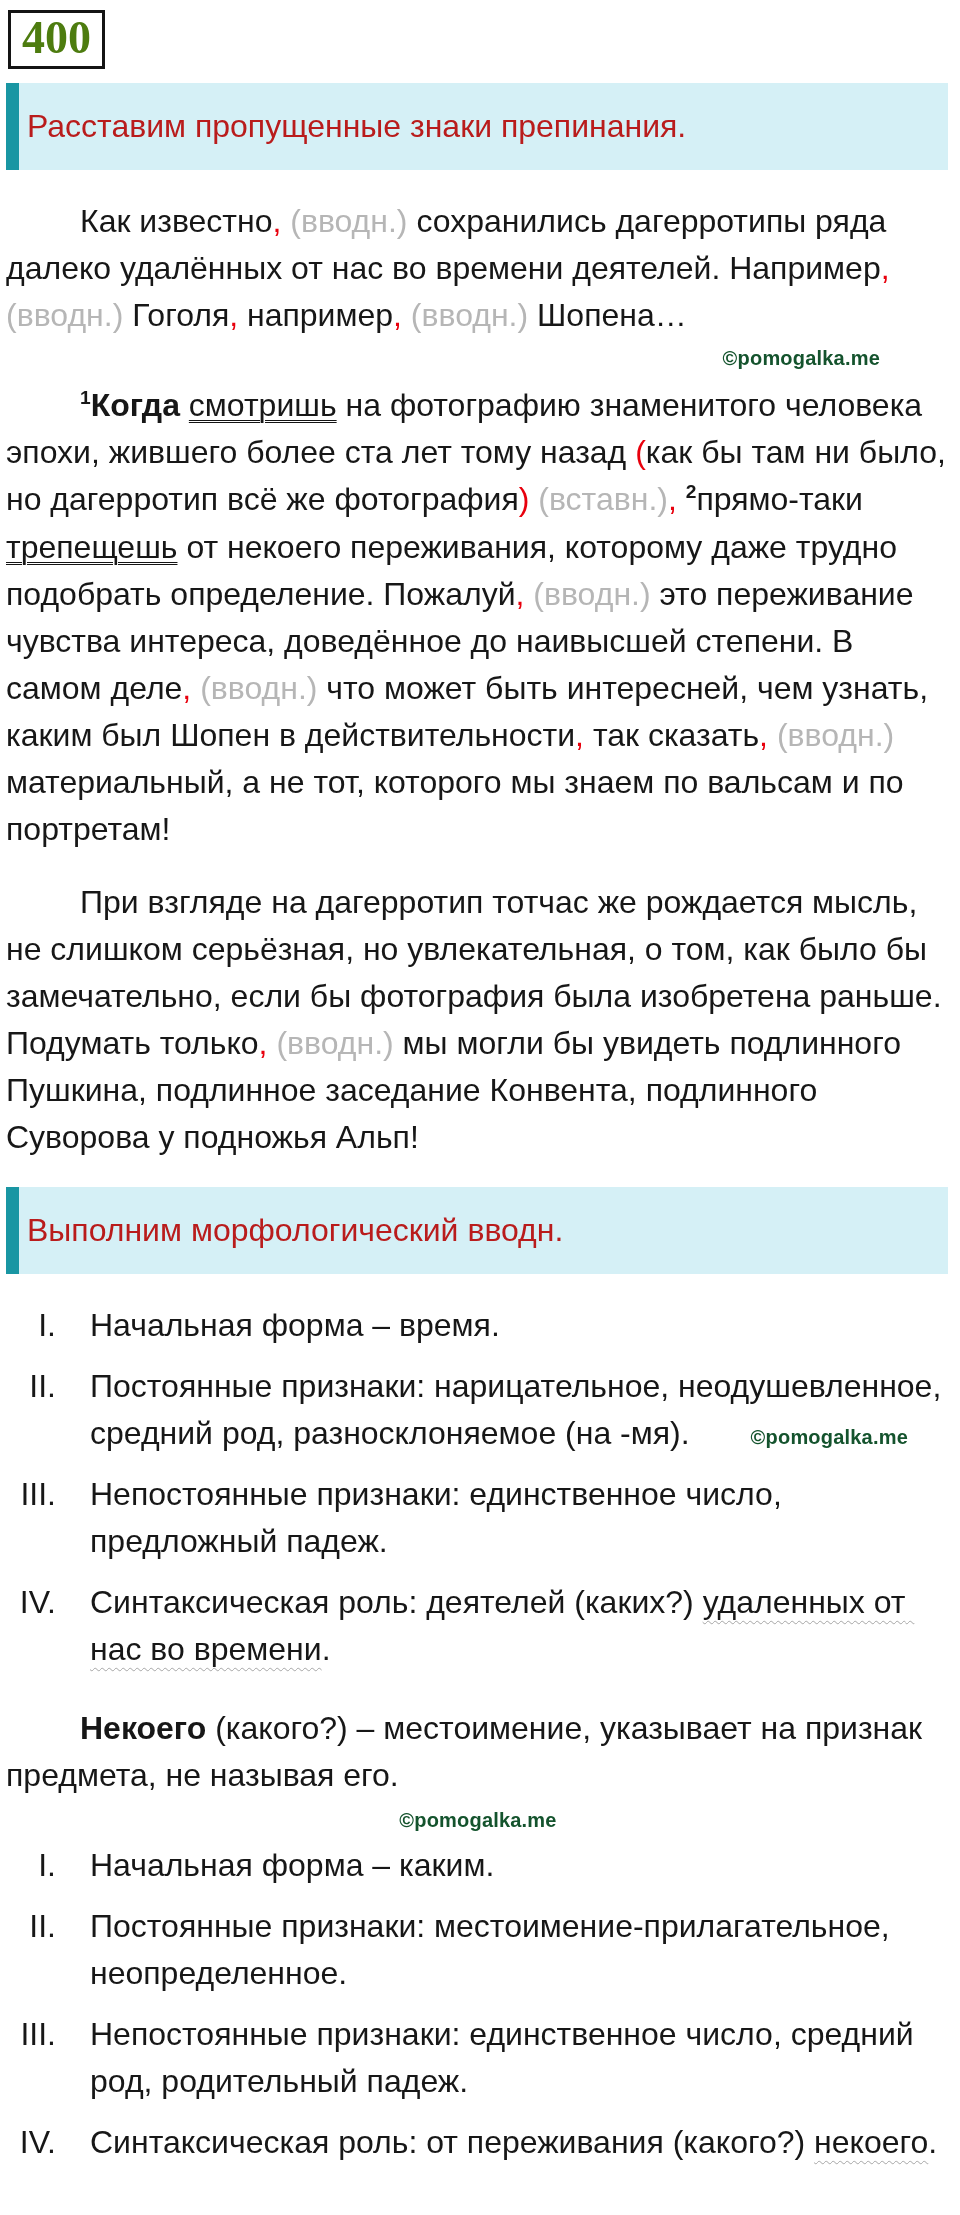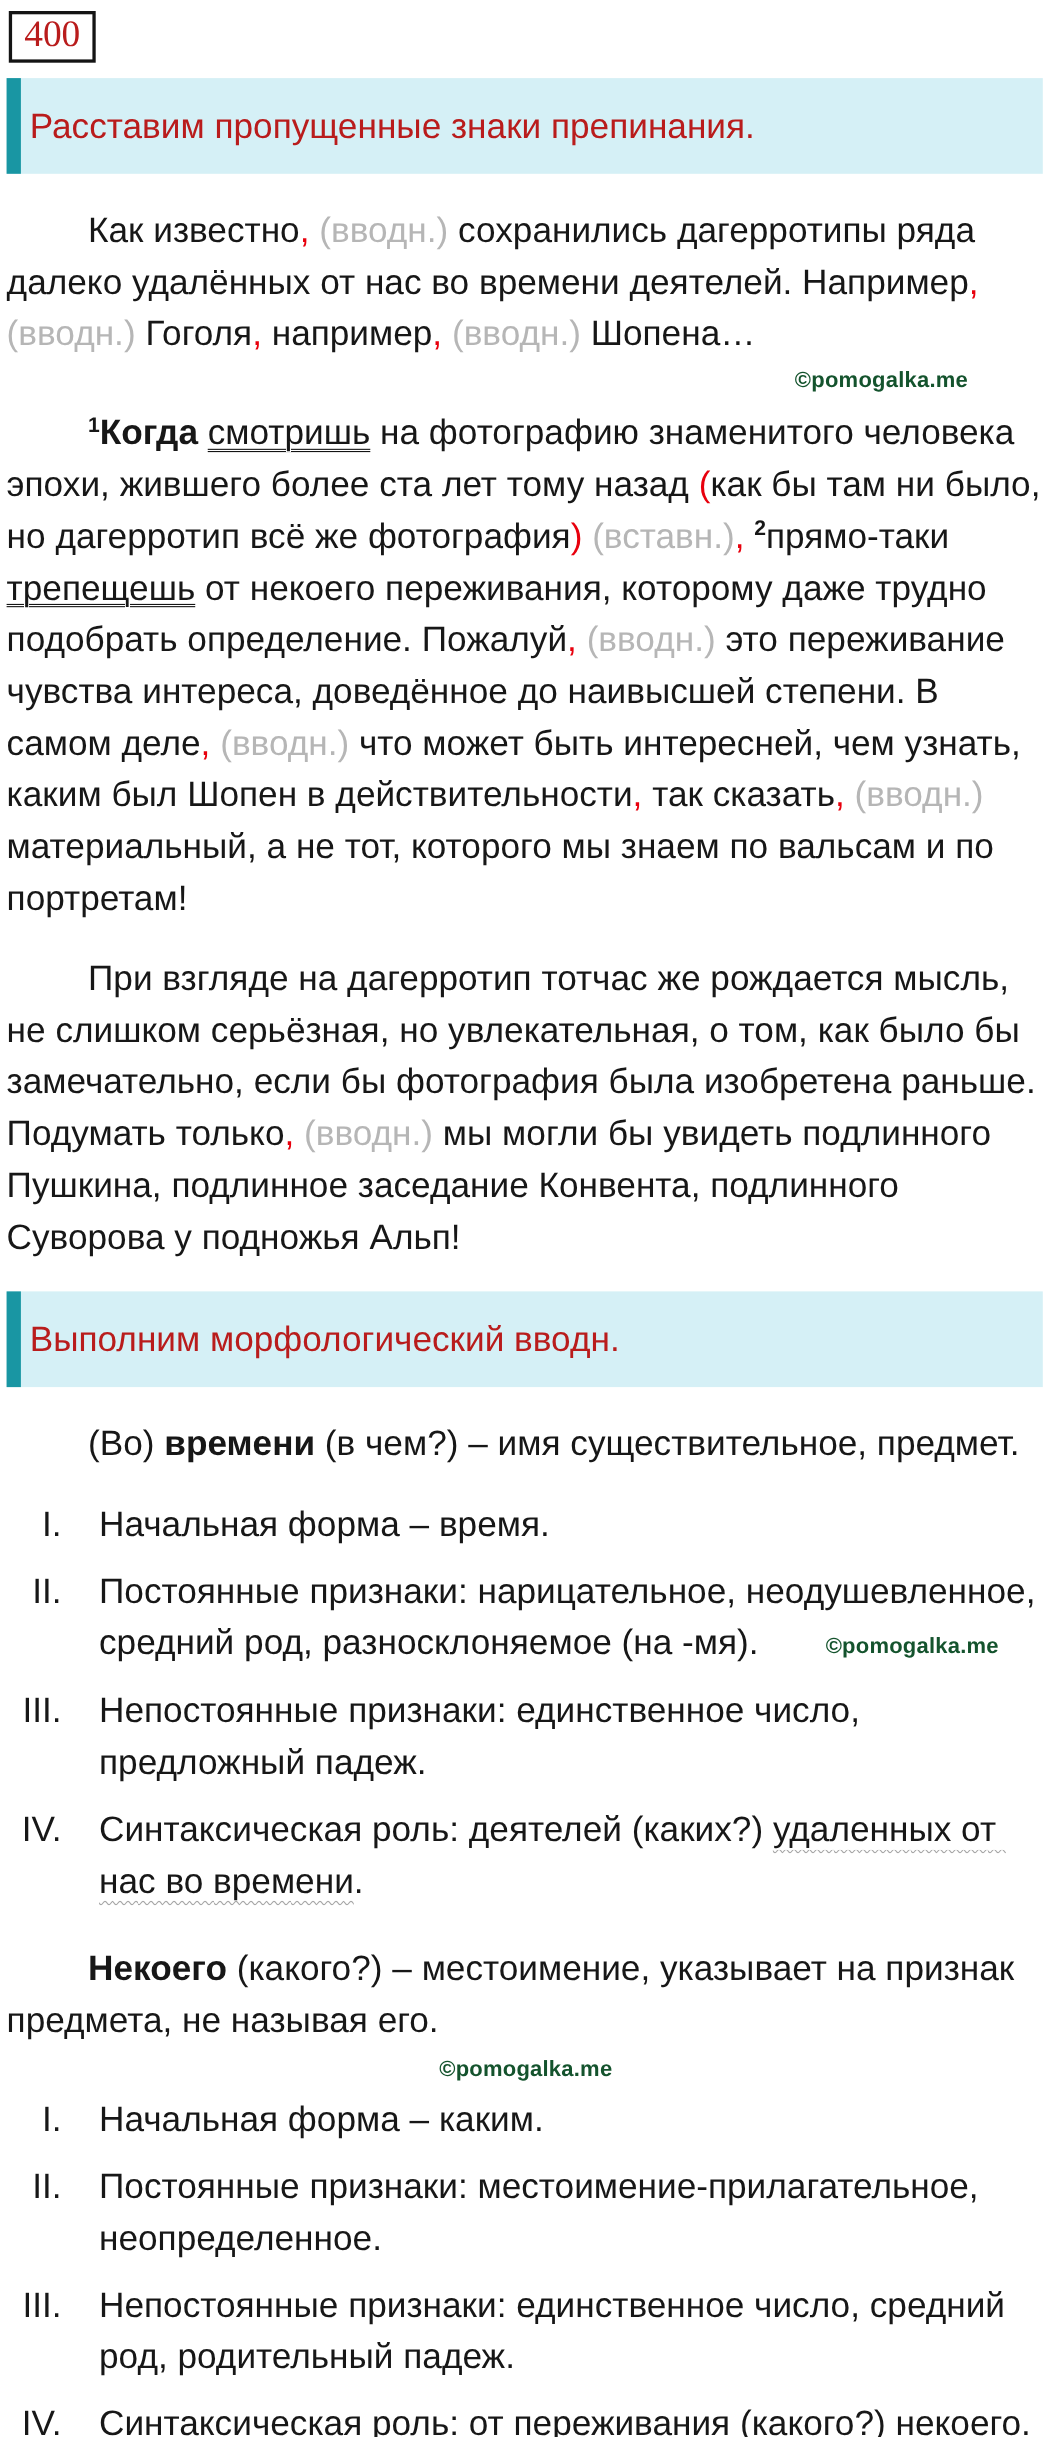--- a/index.html
+++ b/index.html
@@ -9,26 +9,26 @@
     font-size: 32px;
     line-height: 1.47;
     color: #171717;
   }
   .page { padding: 8px 10px 24px 6px; }
 
   .exercise-badge {
     display: inline-block;
     border: 3px solid #141414;
     font-family: "Liberation Serif", "DejaVu Serif", serif;
-    font-weight: normal;
-    font-size: 34px;
+    font-weight: bold;
+    font-size: 46px;
     line-height: 1.05;
     padding: 1px 11px 4px 11px;
     margin: 2px 0 12px 2px;
-    color: #b91c1c;
+    color: #4d7c0f;
   }
 
   .section-header {
     background: var(--header_bg, #d5f0f6);
     border-left: 13px solid var(--accent_teal, #1996a3);
     padding: 20px 14px 20px 8px;
     margin: 2px 2px 28px 0;
     font-size: 32px;
     color: #b91c1c;
   }
@@ -90,21 +90,20 @@
   <div class="watermark wm-right">©pomogalka.me</div>
 
   <p class="para indent"><span class="seg sup">1</span><span class="seg bold">Когда</span><span class="seg"> </span><span class="seg pred">смотришь</span><span class="seg"> на фотографию знаменитого человека эпохи, жившего более ста лет тому назад </span><span class="seg red">(</span><span class="seg">как бы там ни было, но дагерротип всё же фотография</span><span class="seg red">)</span><span class="seg"> </span><span class="seg gray">(вставн.)</span><span class="seg red">,</span><span class="seg"> </span><span class="seg sup">2</span><span class="seg">прямо-таки </span><span class="seg pred">трепещешь</span><span class="seg"> от некоего переживания, которому даже трудно подобрать определение. Пожалуй</span><span class="seg red">,</span><span class="seg"> </span><span class="seg gray">(вводн.)</span><span class="seg"> это переживание чувства интереса, доведённое до наивысшей степени. В самом деле</span><span class="seg red">,</span><span class="seg"> </span><span class="seg gray">(вводн.)</span><span class="seg"> что может быть интересней, чем узнать, каким был Шопен в действительности</span><span class="seg red">,</span><span class="seg"> так сказать</span><span class="seg red">,</span><span class="seg"> </span><span class="seg gray">(вводн.)</span><span class="seg"> материальный, а не тот, которого мы знаем по вальсам и по портретам!</span></p>
 
   <p class="para indent"><span class="seg">При взгляде на дагерротип тотчас же рождается мысль, не слишком серьёзная, но увлекательная, о том, как было бы замечательно, если бы фотография была изобретена раньше. Подумать только</span><span class="seg red">,</span><span class="seg"> </span><span class="seg gray">(вводн.)</span><span class="seg"> мы могли бы увидеть подлинного Пушкина, подлинное заседание Конвента, подлинного Суворова у подножья Альп!</span></p>
 
   <div class="section-header">
     <span>Выполним морфологический вводн.</span>
   </div>
 
-  <p class="para indent"><span class="seg">(Во) </span><span class="seg bold">времени</span><span class="seg"> (в чем?) – имя существительное, предмет.</span></p>
 
   <ol class="roman-list">
     <li class="roman-item">
       <span class="roman-num">I.</span>
       <span class="roman-text"><span class="seg">Начальная форма – время.</span></span>
     </li>
     <li class="roman-item">
       <span class="roman-num">II.</span>
       <span class="roman-text"><span class="seg">Постоянные признаки: нарицательное, неодушевленное, средний род, разносклоняемое (на -мя).</span></span>
       <span class="watermark wm-abs">©pomogalka.me</span>

